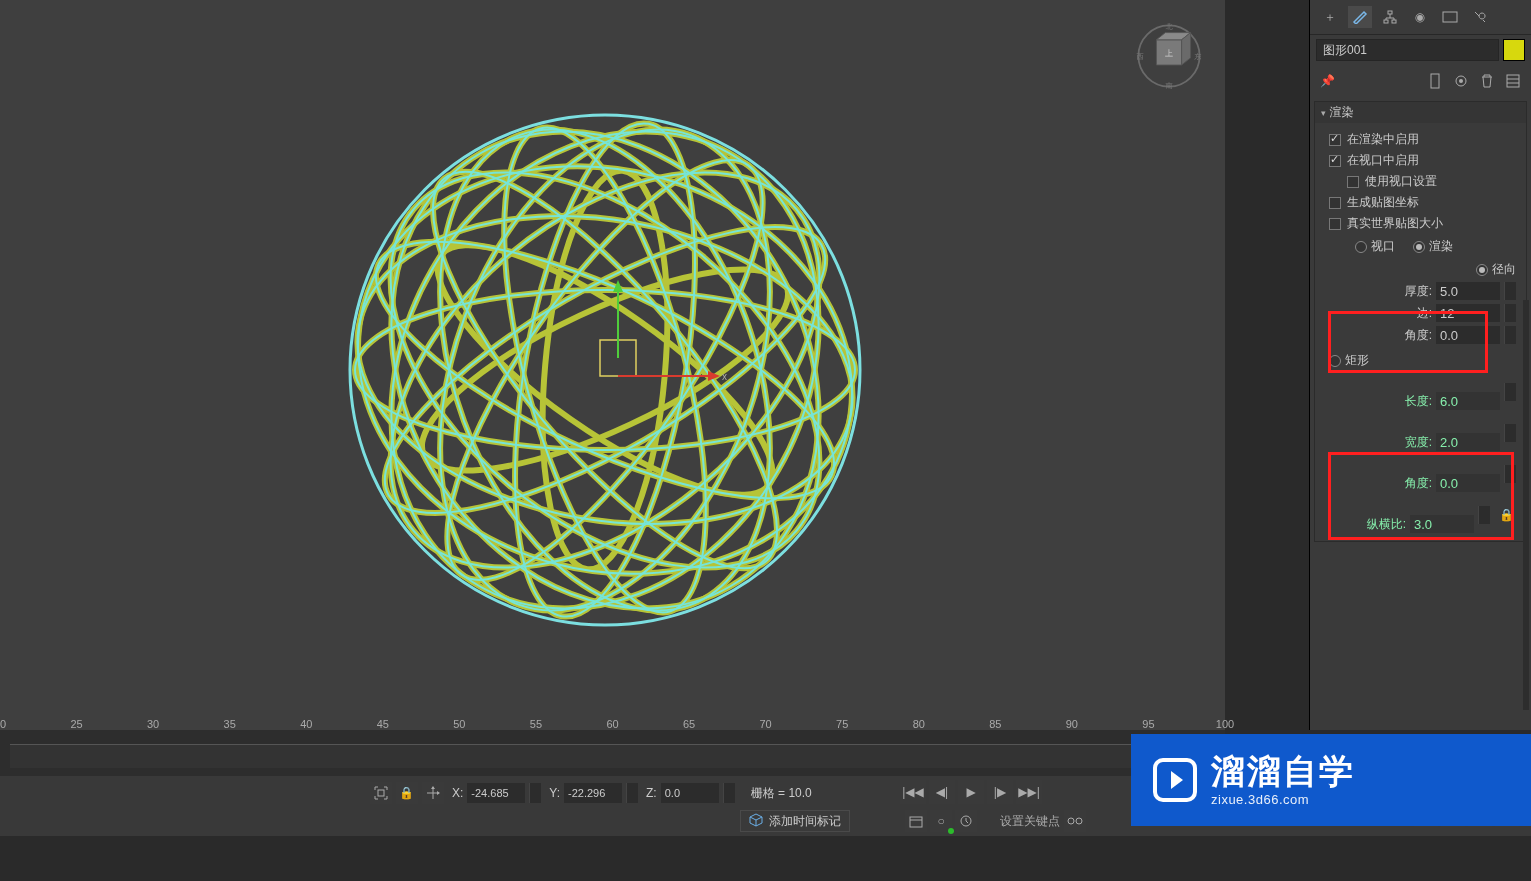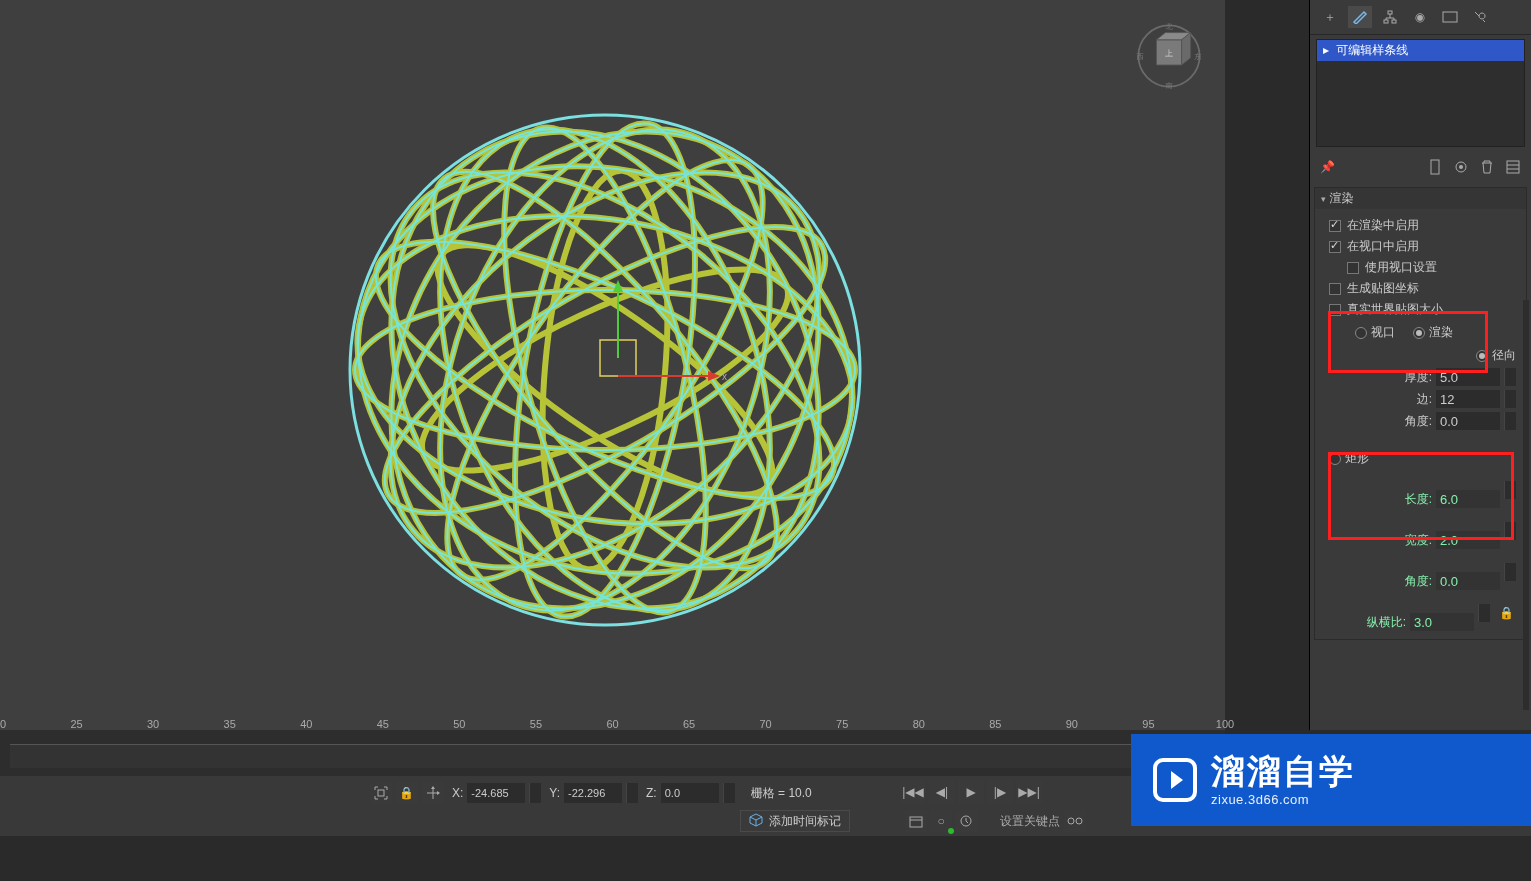--- a/index.html
+++ b/index.html
@@ -582,28 +582,26 @@
           <rect x="1" y="1" width="14" height="10" fill="none" stroke="#aaa"></rect>
         </svg>
     </div>
     <div class="tab-icon">
       <svg width="14" height="14" viewBox="0 0 14 14">
           <path d="M2 2 L6 6 M10 10 L12 12 M9 3 a3 3 0 1 0 0.1 0" fill="none" stroke="#aaa"></path>
         </svg>
     </div>
   </div>
 
-
-
-  <div class="mod-stack">
-    <div class="mod-item">
-      <span style="display:inline-block;width:10px;">▸</span>
-      <span>可编辑样条线</span>
-    </div>
-  </div>
+  <div class="obj-name-row">
+    <input class="name-input" value="图形001" style="">
+    <div class="color-swatch"></div>
+  </div>
+
+
 
   <div class="mod-toolbar">
     <span class="ticon">📌</span>
     <span style="flex:1"></span>
     <span class="ticon">
       <svg width="14" height="16" viewBox="0 0 14 16">
           <rect x="3" y="1" width="8" height="14" fill="none" stroke="#aaa"></rect>
         </svg>
     </span>
     <span class="ticon">
@@ -670,21 +668,21 @@
           <input class="param-input" value="12" style="">
           <span class="param-spin"></span>
         </div>
         <div class="param-row">
           <span class="param-label">角度:</span>
           <input class="param-input" value="0.0" style="">
           <span class="param-spin"></span>
         </div>
       </div>
 
-      <div class="chk-row" style="gap:8px;margin-top:16px;">
+      <div class="chk-row" style="gap:8px;margin-top:4px;">
         <span><span class="radio"></span><span class="radio-label">矩形</span></span>
       </div>
 
       <div class="disabled" style="padding-left:12px;">
         <div class="param-row">
           <span class="param-label">长度:</span>
           <input class="param-input" disabled="" value="6.0" style="">
           <span class="param-spin"></span>
         </div>
         <div class="param-row">

